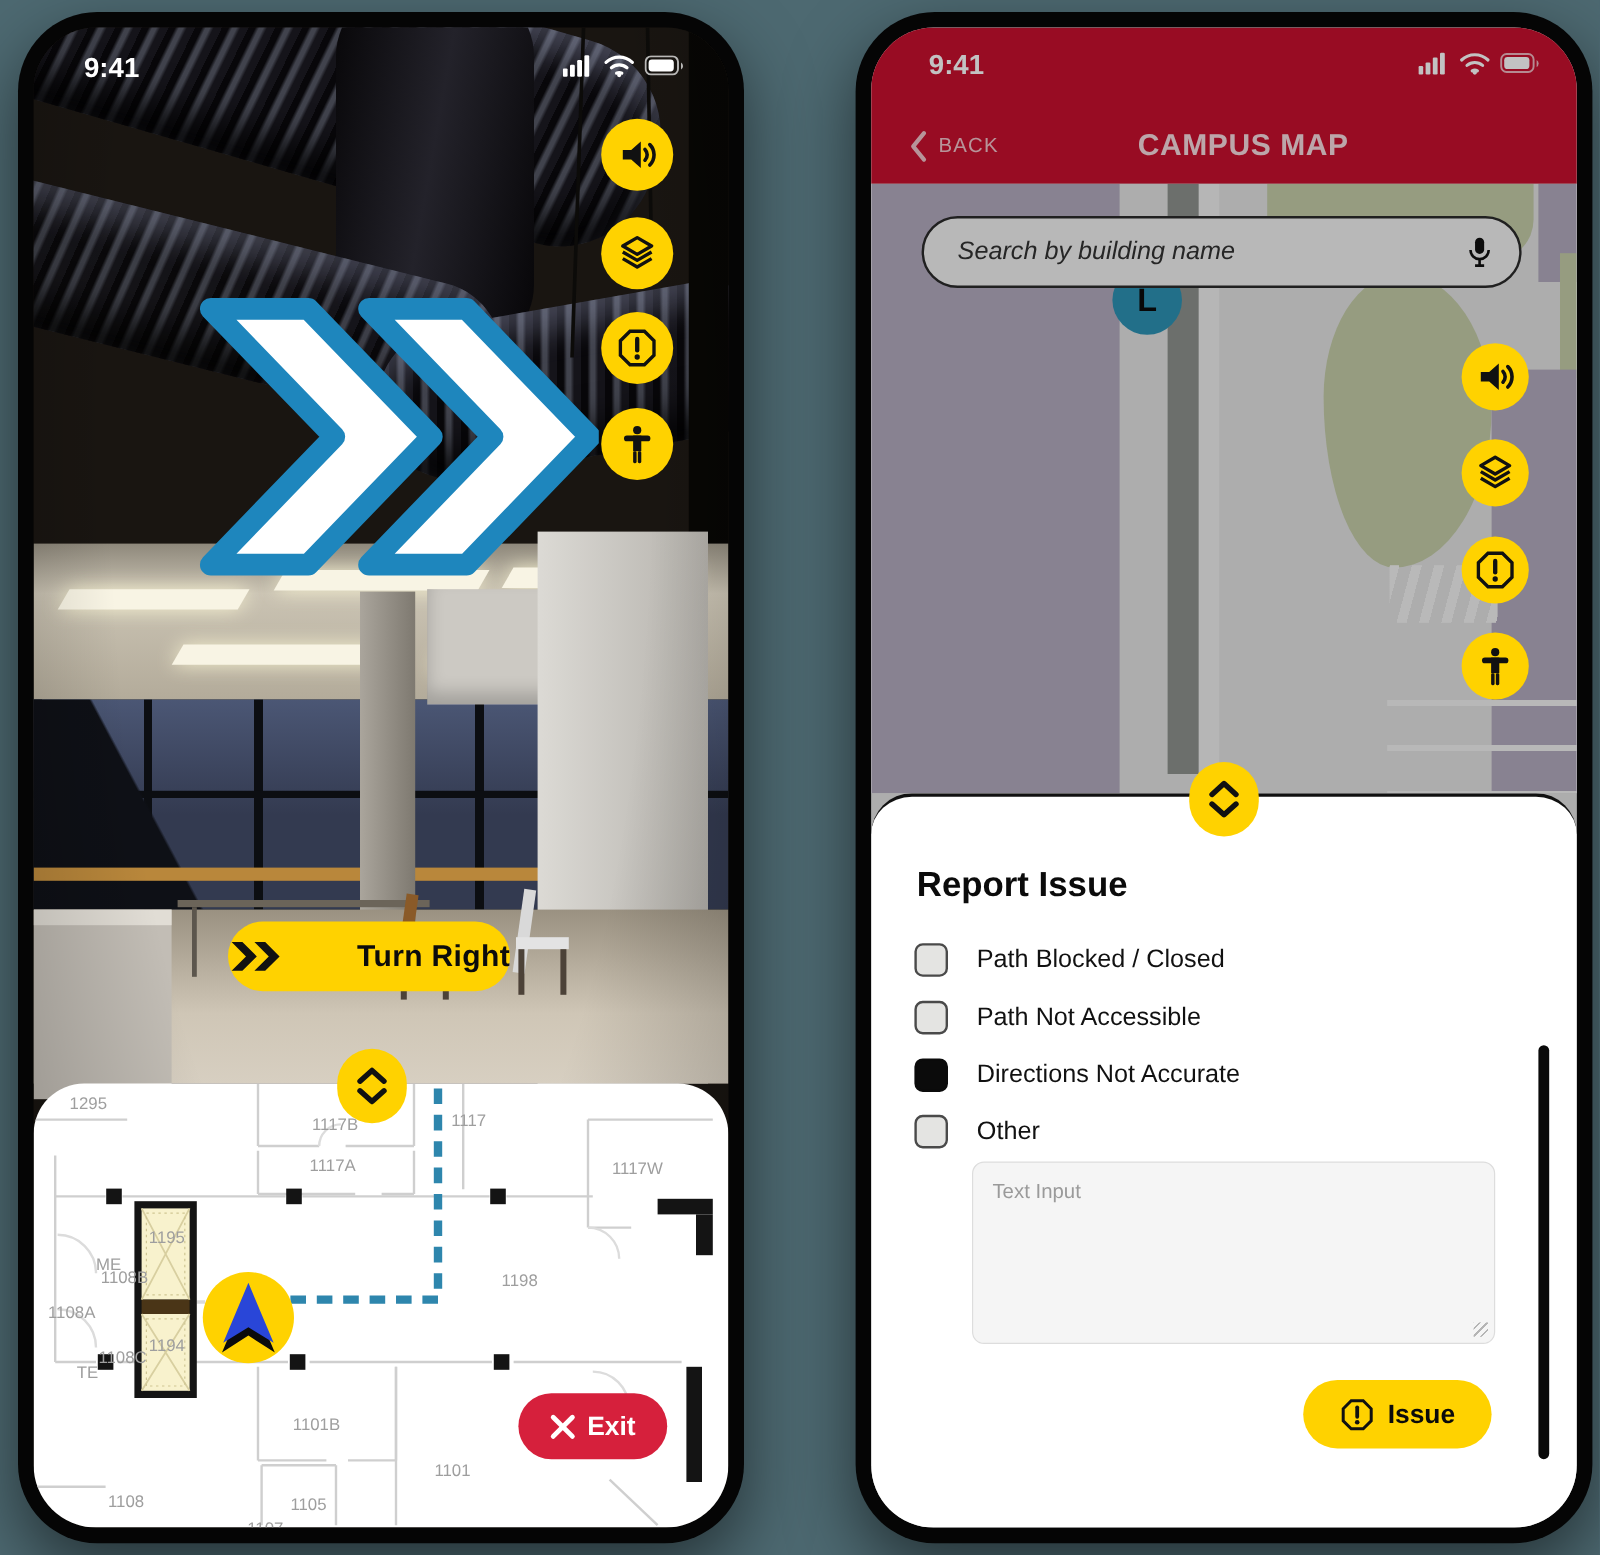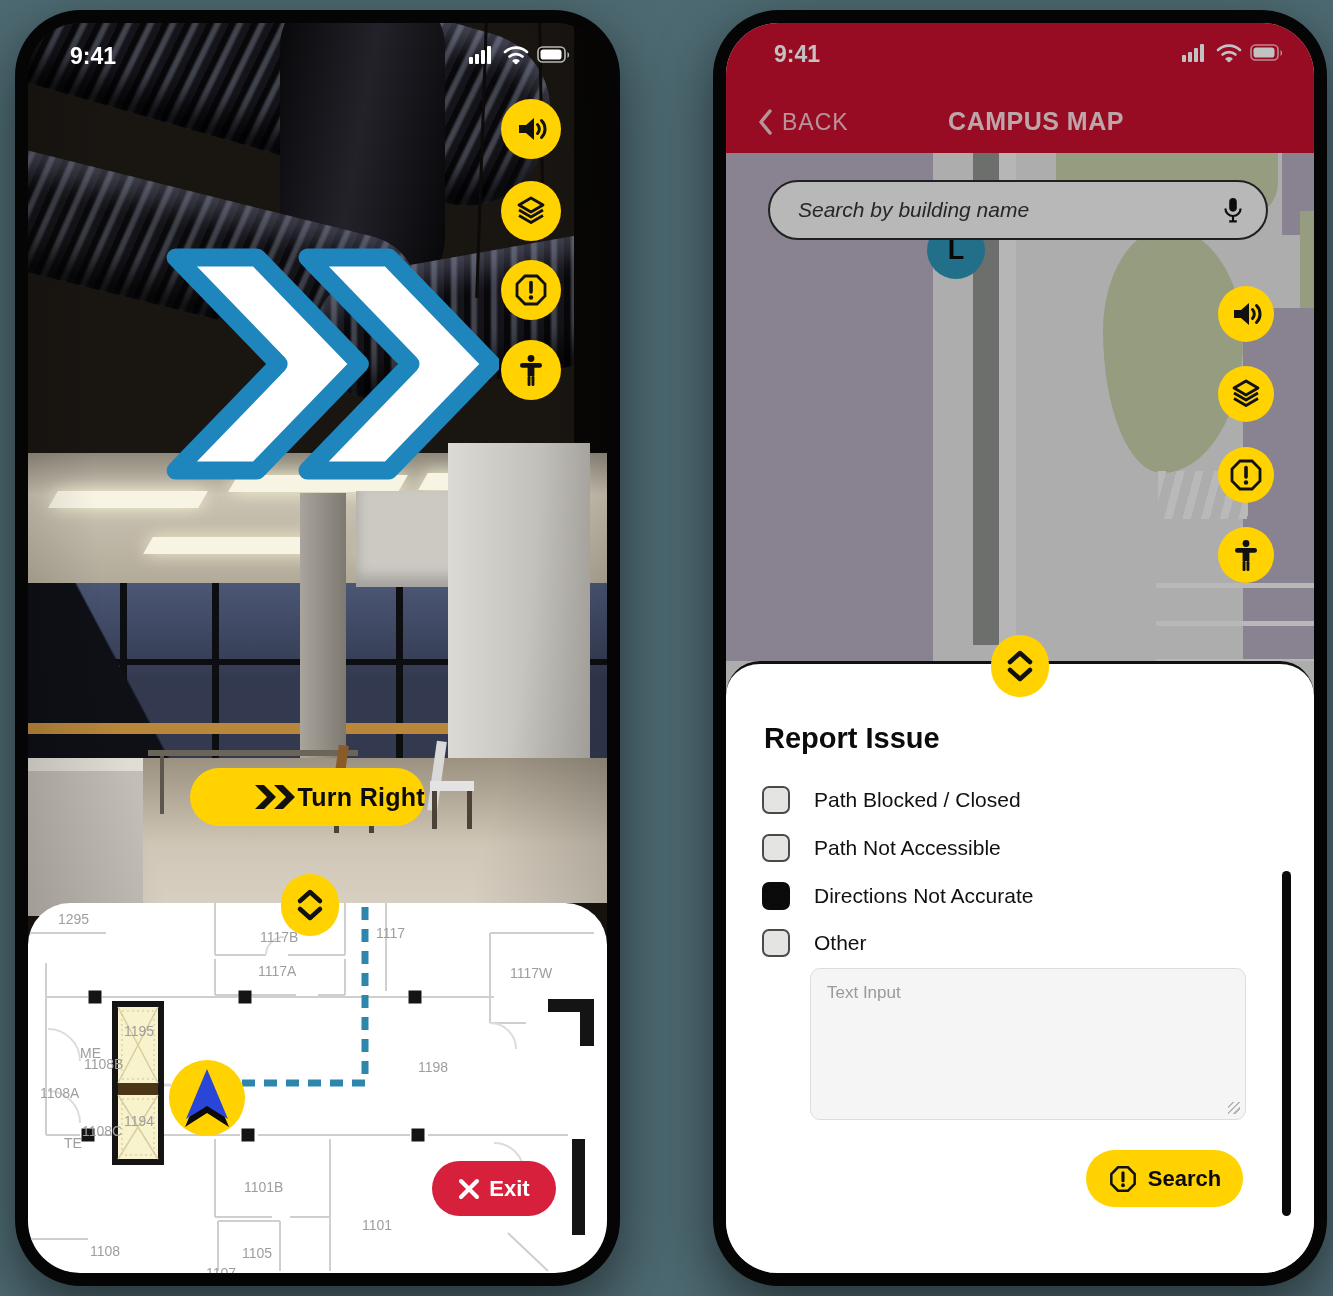--- a/index.html
+++ b/index.html
@@ -62,40 +62,40 @@
   .sicons{position:absolute;right:36px;top:4px;display:flex;gap:8px;align-items:center;}
 
   .fab-col{position:absolute;z-index:6;}
   .fab{position:absolute;width:60px;height:60px;border-radius:50%;background:#FFD200;
        display:flex;align-items:center;justify-content:center;cursor:pointer;}
   .fab svg{width:36px;height:36px;}
 
   .chevrons-big{position:absolute;left:135px;top:213px;width:336px;height:256px;z-index:5;}
 
   .instr-btn{position:absolute;left:162px;top:745px;width:235px;height:58px;border-radius:29px;
-      background:#FFD200;z-index:6;display:flex;align-items:center;justify-content:flex-end;gap:0;}
+      background:#FFD200;z-index:6;display:flex;align-items:center;justify-content:space-between;gap:0;}
   .instr-btn .lbl{font-size:25px;font-weight:800;color:#0c0c0c;letter-spacing:.3px;}
 
   .handle{position:absolute;width:58px;height:62px;border-radius:29px;background:#FFD200;
       display:flex;flex-direction:column;align-items:center;justify-content:center;z-index:8;cursor:grab;}
   #handle-left{left:253px;top:851px;}
 
   .floor-panel{position:absolute;left:0;top:880px;width:100%;height:370px;background:#fff;
       border-radius:42px 42px 0 0;z-index:7;overflow:hidden;}
   .room-label{position:absolute;font-size:14px;color:#9E9E9E;white-space:nowrap;}
   .exit-btn{position:absolute;left:404px;top:258px;width:124px;height:55px;border-radius:28px;
       background:#D6203C;display:flex;align-items:center;justify-content:center;gap:9px;z-index:3;cursor:pointer;}
   .exit-btn .lbl{color:#fff;font-size:22px;font-weight:800;}
 
   
   #phone-right{left:713px;top:10px;width:614px;height:1276px;}
   #phone-right .screen{background:#E4E4E4;}
   .r-header{position:absolute;left:0;top:0;width:100%;height:130px;background:#C8102E;z-index:2;}
   .r-back{position:absolute;left:30px;top:84px;display:flex;align-items:center;gap:8px;cursor:pointer;}
-  .r-back .lbl{color:rgba(255,255,255,.75);font-size:23px;letter-spacing:1px;}
+  .r-back .lbl{color:rgba(255,255,255,.75);font-size:17px;letter-spacing:1px;}
   .r-title{position:absolute;left:16px;top:84px;width:100%;text-align:center;color:rgba(255,255,255,.85);
       font-size:25px;font-weight:800;letter-spacing:.5px;}
   .map{position:absolute;left:0;top:130px;width:100%;height:508px;background:#E4E4E4;overflow:hidden;z-index:1;}
   .m-shape{position:absolute;}
   .m-building-left{left:0;top:0;width:207px;height:508px;background:#B3ABBF;}
   .m-stripe-dark{left:247px;top:0;width:26px;height:492px;background:#8E938E;}
   .m-lane-light{left:273px;top:0;width:17px;height:508px;background:#F0F0F0;}
   .m-green-top{left:330px;top:0;width:222px;height:64px;background:#C5CEA9;border-radius:0 0 34px 8px;}
   .m-lav-tr{left:556px;top:0;width:32px;height:82px;background:#B3ABBF;}
   .m-green-edge{left:574px;top:58px;width:14px;height:104px;background:#C5CEA9;}
@@ -499,20 +499,20 @@
       <textarea placeholder="Text Input" style=""></textarea>
       <span class="resize-glyph"></span>
     </div>
 
     <div class="report-btn">
       <svg width="30" height="30" viewBox="0 0 36 36">
         <path d="M12 4 h12 l8 8 v12 l-8 8 h-12 l-8 -8 v-12 z" fill="none" stroke="#111" stroke-width="3"></path>
         <path d="M18 10.5 v9.5" stroke="#111" stroke-width="3.8" stroke-linecap="round"></path>
         <circle cx="18" cy="25.5" r="2.3" fill="#111"></circle>
       </svg>
-      <span class="lbl">Search</span>
+      <span class="lbl">Issue</span>
     </div>
 
     <div class="sheet-scrollbar"></div>
   </div>
 
  </div>
 </div>
 
 </body></html>

